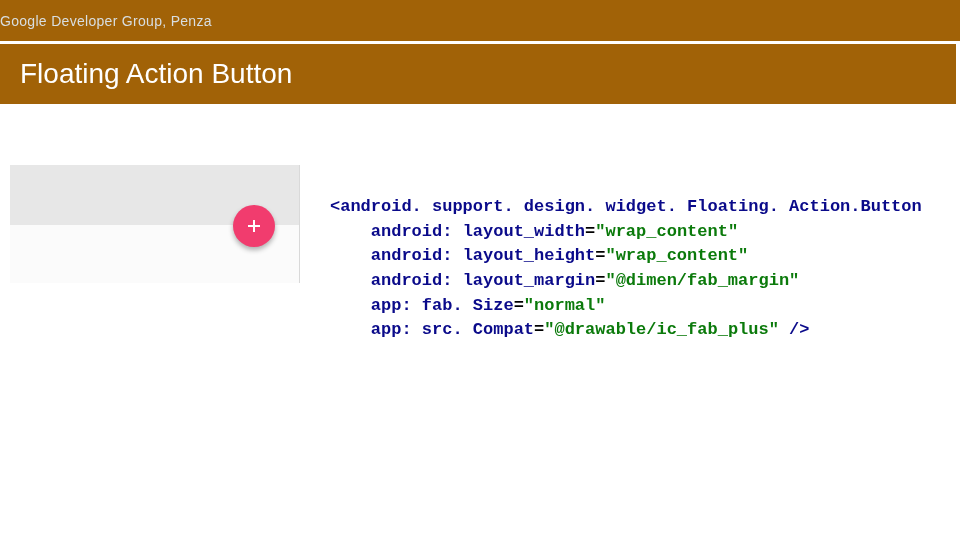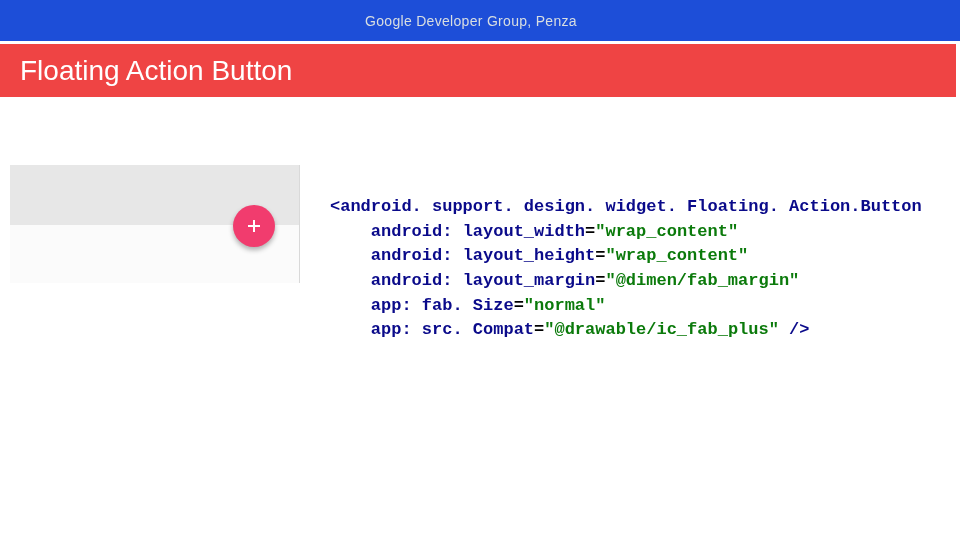--- a/index.html
+++ b/index.html
@@ -2,35 +2,35 @@
 <html><head>
 <meta charset="utf-8">
 <style>
   * { margin: 0; padding: 0; box-sizing: border-box; }
   html, body { width: 960px; height: 540px; background: #ffffff; font-family: Arial, Helvetica, sans-serif; overflow: hidden; }
 
   .top-strip {
     position: absolute;
     top: 0; left: 0; right: 0;
     height: 41px;
-    background: #1d4ed8;
+    background: #a16207;
     color: #d8dee1;
     font-size: 14px;
     display: flex;
     align-items: center;
-    justify-content: center;
+    justify-content: flex-start;
     padding-right: 18px;
     letter-spacing: 0.3px;
   }
 
   .title-band {
     position: absolute;
     top: 44px; left: 0; right: 4px;
-    height: 53px;
-    background: #ef4444;
+    height: 60px;
+    background: #a16207;
     display: flex;
     align-items: center;
     padding-left: 20px;
   }
   .title-band .title {
     color: #ffffff;
     font-size: 28px;
     font-weight: 400;
   }
 

